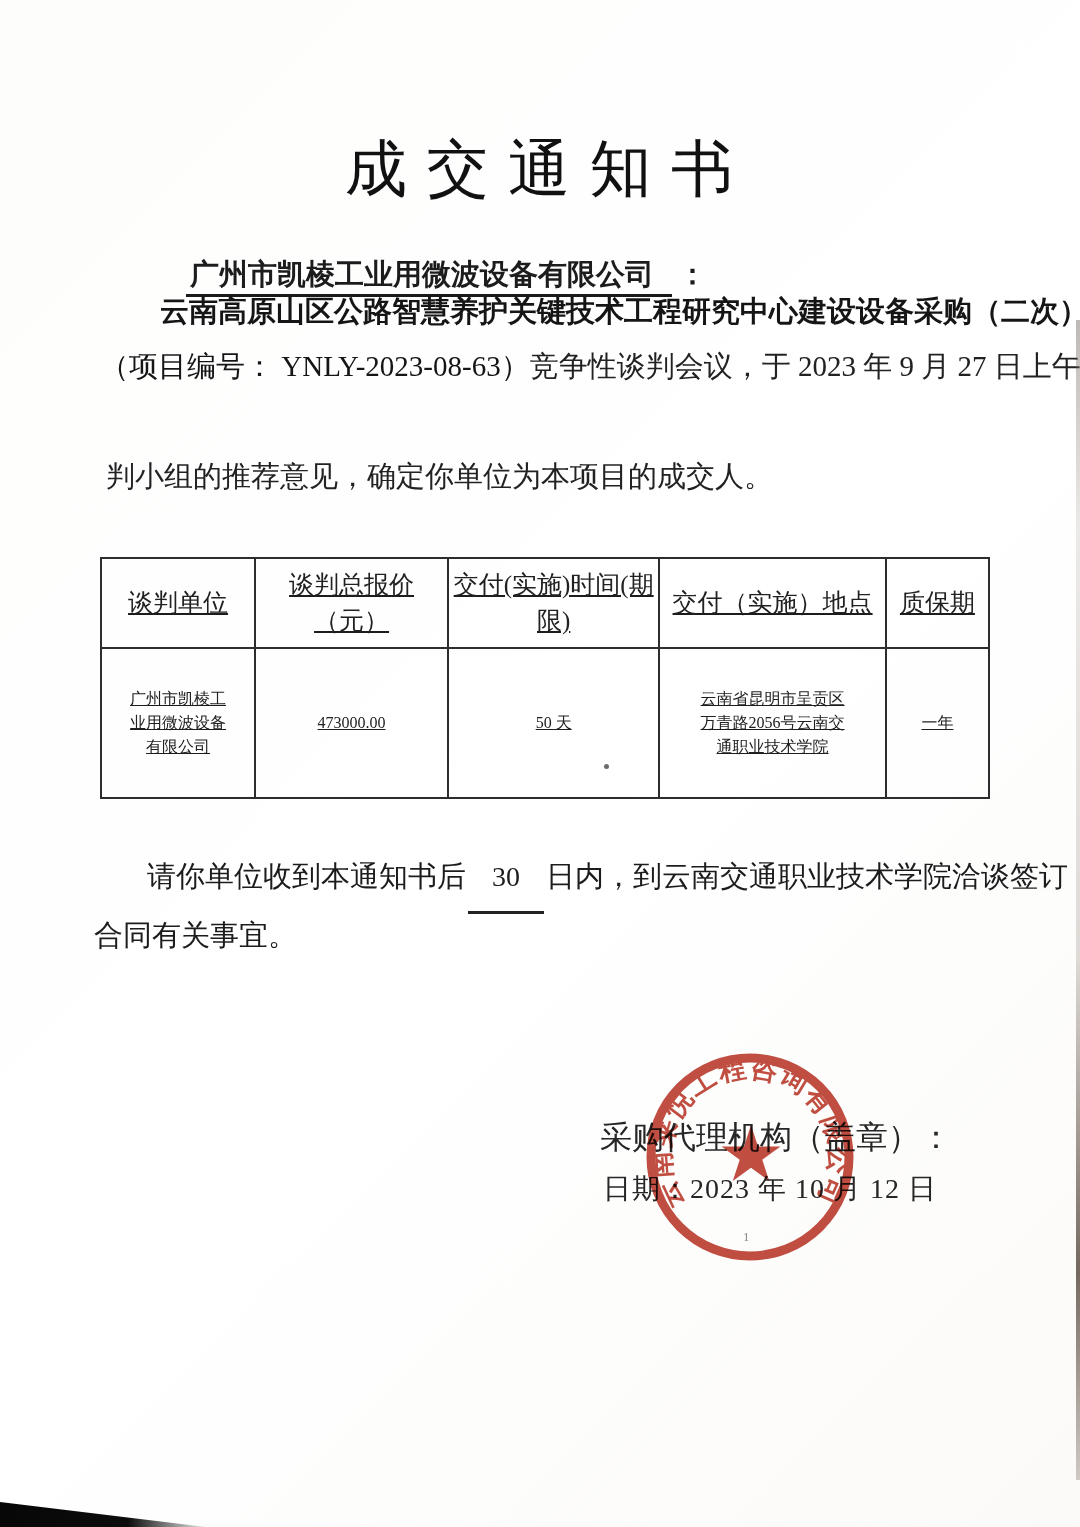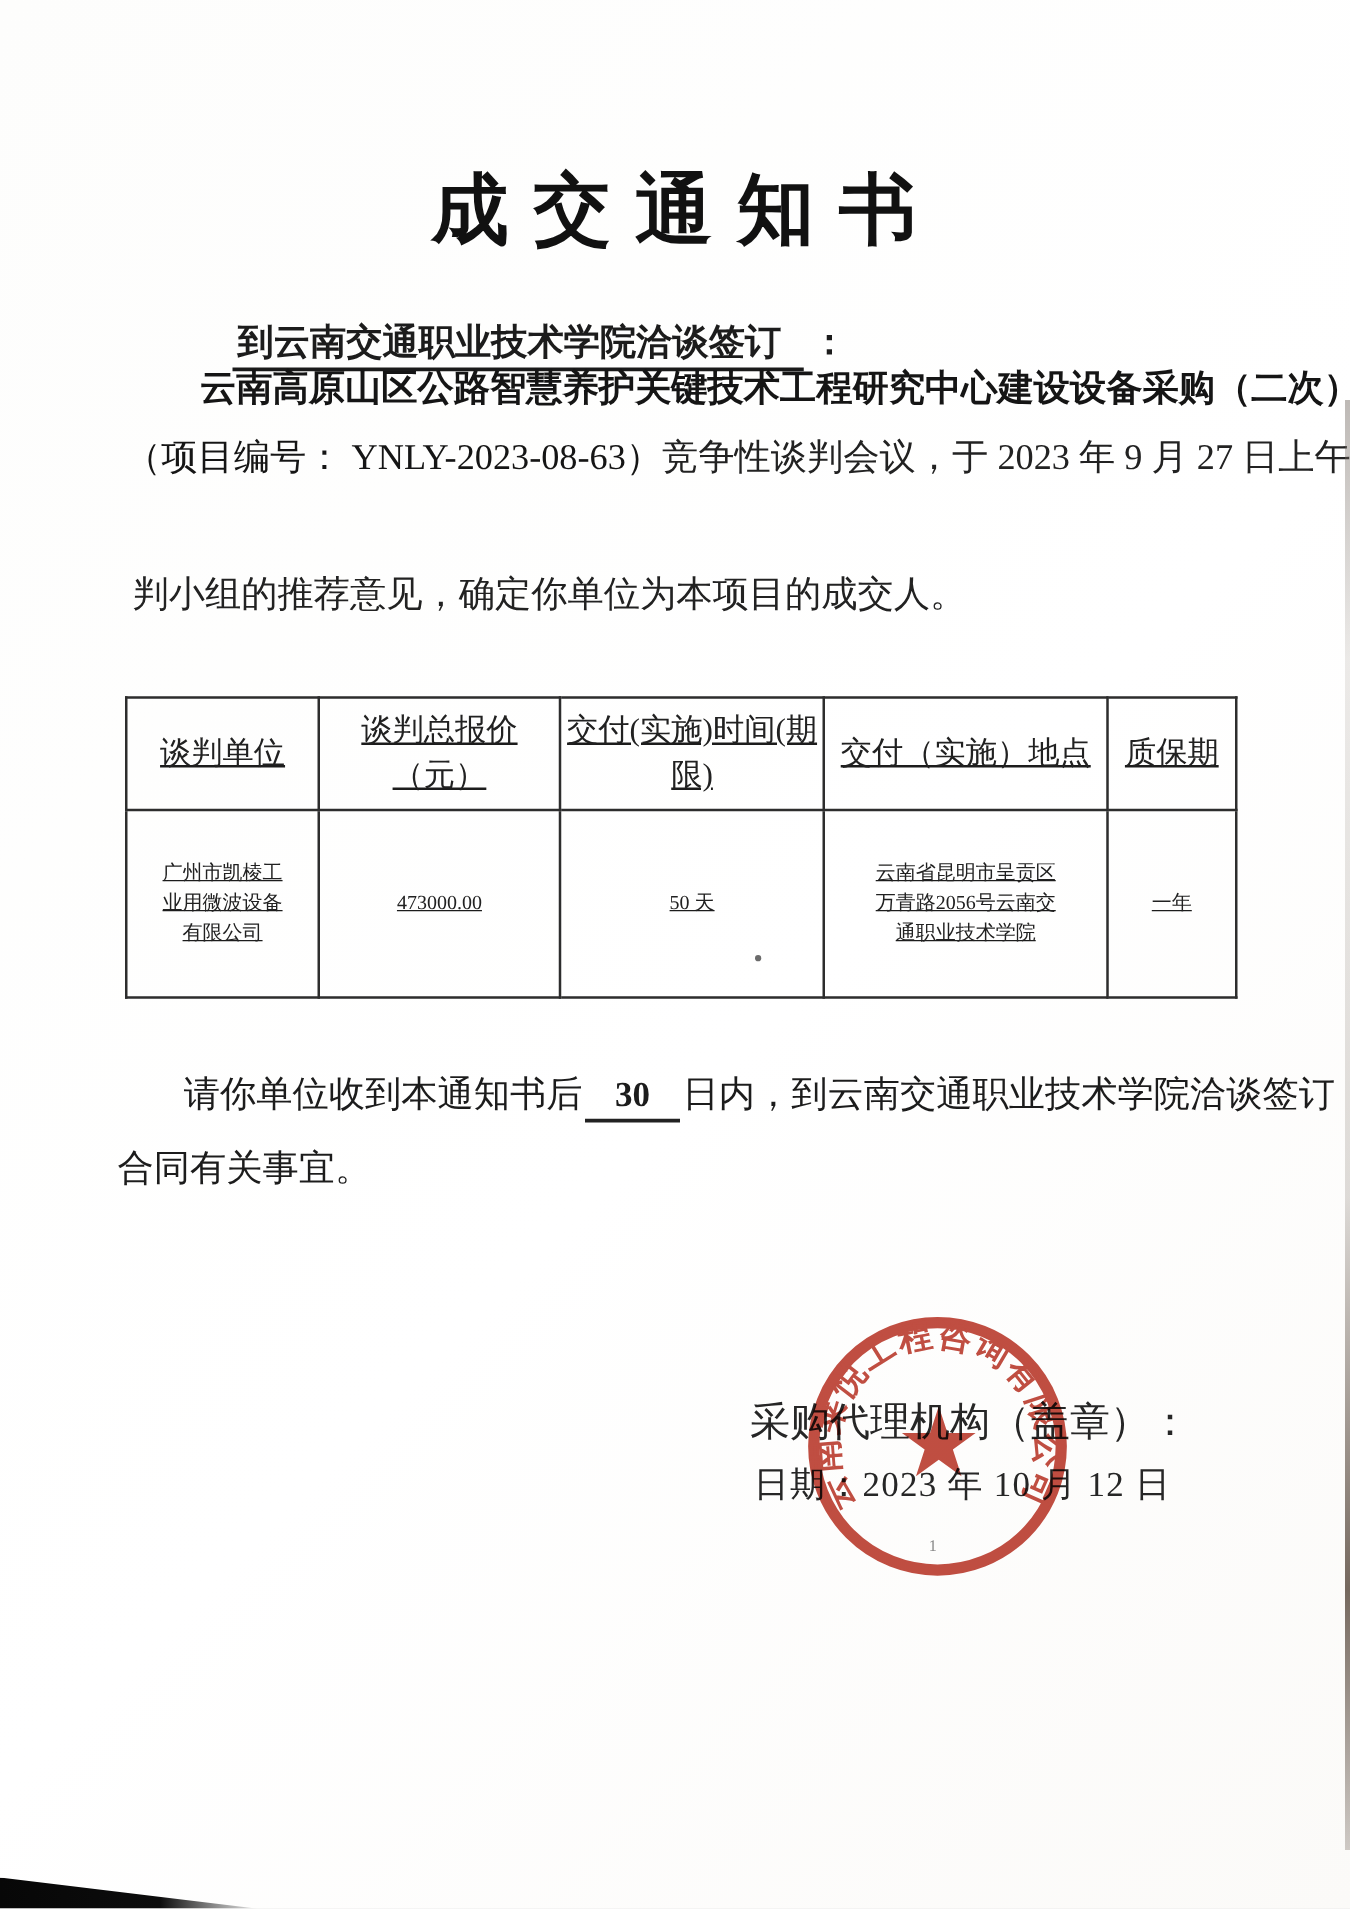--- a/index.html
+++ b/index.html
@@ -10,21 +10,21 @@
     background:linear-gradient(135deg,#fdfdfc 0%,#ffffff 55%,#fbfaf8 100%);
     overflow:hidden;
     font-family:"Liberation Serif","DejaVu Serif",serif;
     color:#1c1c1c;
   }
   .abs{position:absolute;line-height:1;white-space:pre;}
   
   .doc-title{
     top:138px;left:0;width:1080px;
     text-align:center;
-    font-size:62px;font-weight:bold;
+    font-size:62px;font-weight:normal;
     letter-spacing:2px;
     color:#111;
   }
   
   .addressee{top:231px;left:157px;font-size:29px;font-weight:bold;}
   .addressee .name{
     border-bottom:3px solid #1a1a1a;
     padding:0 18px 5px 4px;
     display:inline-block;
   }
@@ -56,23 +56,22 @@
   .award-table th{font-size:25px;height:84px;line-height:1.45;}
   .award-table td{font-size:16px;height:144px;line-height:1.5;margin-left:48px;}
   .c1{width:151px;} .c2{width:189px;} .c3{width:207px;} .c4{width:222px;} .c5{width:101px;}
   .stray-dot{top:764px;left:604px;width:5px;height:5px;background:#6b6b6b;border-radius:50%;}
   
   .p2l1{top:862px;left:147px;font-size:29px;}
   .p2l2{top:921px;left:94px;font-size:29px;font-family:Liberation Serif, serif;}
   .days-underline{
     display:inline-block;width:76px;text-align:center;
     border-bottom:3px solid #222;
-    padding-bottom:4px;margin:0 2px;
+    padding-bottom:20px;margin:0 2px;
     font-size:28px;
-    font-weight:bold;
   }
   
   .sig1{top:1121px;left:600px;font-size:32px;color:#262626;}
   .sig2{top:1175px;left:603px;font-size:28px;color:#262626;letter-spacing:1px;text-align:center;}
   
   .seal-svg{
     position:absolute;top:1048px;left:633px;
     mix-blend-mode:multiply;
     opacity:0.88;
   }
@@ -95,21 +94,21 @@
   }
 </style>
 </head>
 <body>
 
 <div class="page">
 
   <div class="abs doc-title">成 交 通 知 书</div>
 
   <div class="abs addressee">
-    <span class="name">到云南交通职业技术学院洽谈签订</span><span class="colon">：</span>
+    <span class="name">广州市凯棱工业用微波设备有限公司</span><span class="colon">：</span>
   </div>
 
   <div class="abs bodyline l1">云南高原山区公路智慧养护关键技术工程研究中心建设设备采购（二次）</div>
   <div class="abs bodyline l2"><span class="b">（项目编号： YNLY-2023-08-63）</span><span>竞争性谈判会议，于 2023 年 9 月 27 日上午</span></div>
   <div class="abs bodyline l4">判小组的推荐意见，确定你单位为本项目的成交人。</div>
 
   <table class="award-table">
     <colgroup>
       <col class="c1">
         <col class="c2">

